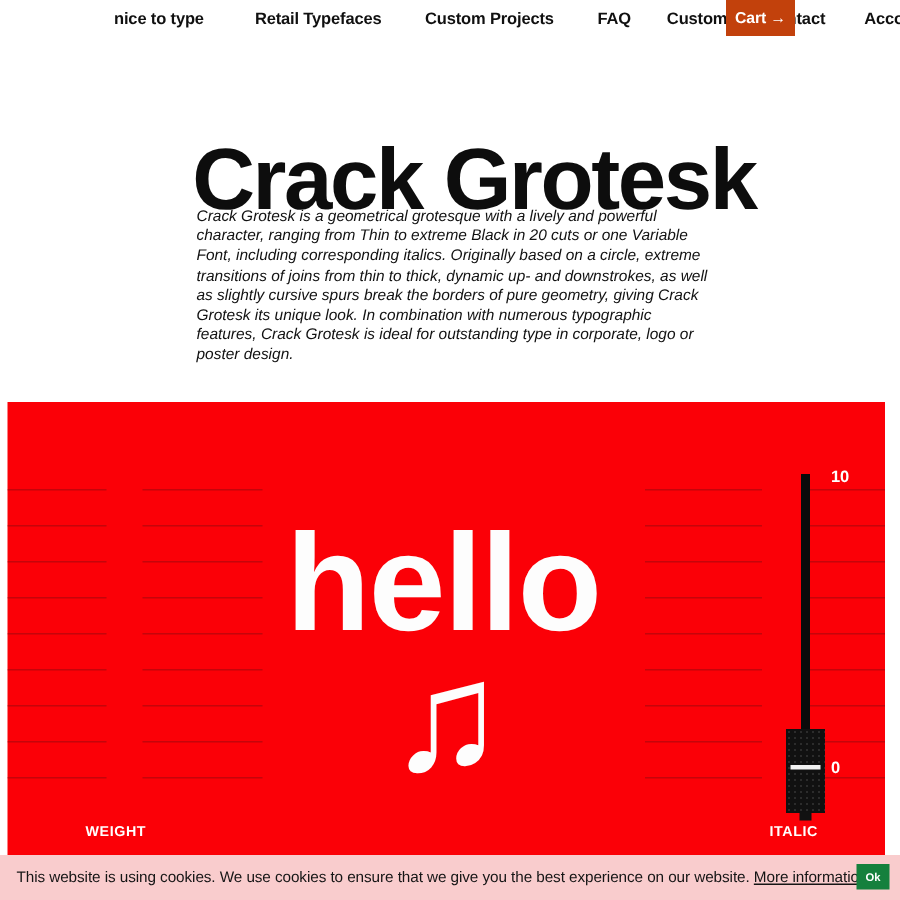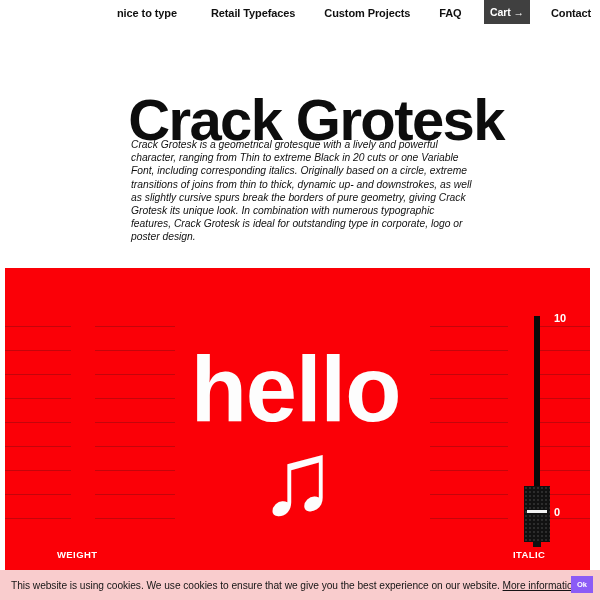--- a/index.html
+++ b/index.html
@@ -24,21 +24,20 @@
 
   
   .topnav {
     position: absolute;
     top: 0; left: 0;
     width: 534px;
     height: 26px;
     display: flex;
     align-items: center;
     background: #ffffff;
-    padding-left: 41px;
   }
   .topnav-items {
     display: flex;
     align-items: center;
     gap: 0px;
     margin-left: 76px;
   }
   .nav-link {
     font-size: 11px;
     font-weight: bold;
@@ -55,21 +54,21 @@
   .nav-link.about { margin-right: 25px; }
   .nav-link.contact { margin-right: 26px; }
   .nav-link.account { margin-right: 0; }
 
   .cart-btn {
     position: absolute;
     top: 0;
     right: 4px;
     width: 46px;
     height: 24px;
-    background: #404040;
+    background: #c2410c;
     color: #ffffff;
     font-size: 10.5px;
     font-weight: bold;
     display: flex;
     align-items: center;
     justify-content: center;
     cursor: pointer;
     border: none;
     letter-spacing: -0.1px;
   }
@@ -279,21 +278,21 @@
     color: #151515;
     text-decoration: underline;
     cursor: pointer;
   }
   .cookie-ok {
     position: absolute;
     right: 7px;
     top: 6px;
     width: 22px;
     height: 17px;
-    background: #8b5cf6;
+    background: #15803d;
     color: #ffffff;
     font-size: 7.5px;
     font-weight: bold;
     display: flex;
     align-items: center;
     justify-content: center;
     border: none;
     cursor: pointer;
   }
 </style>

